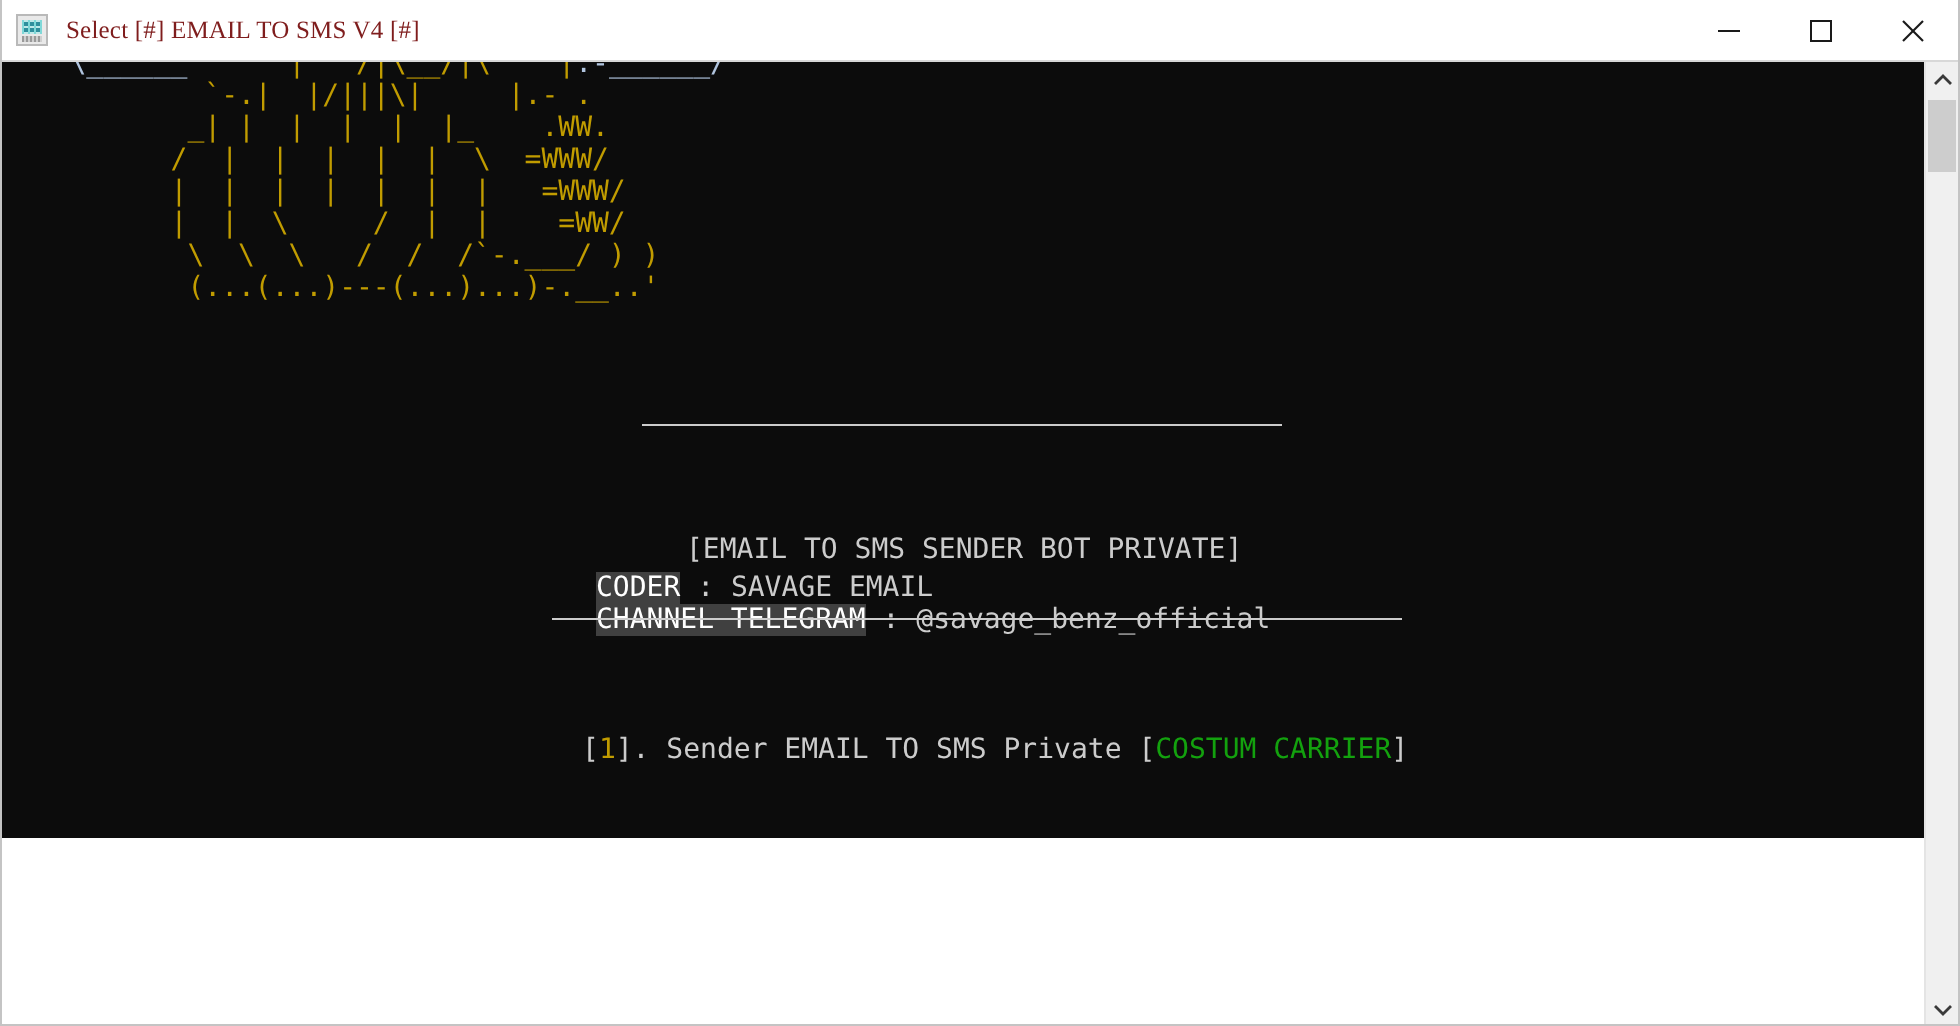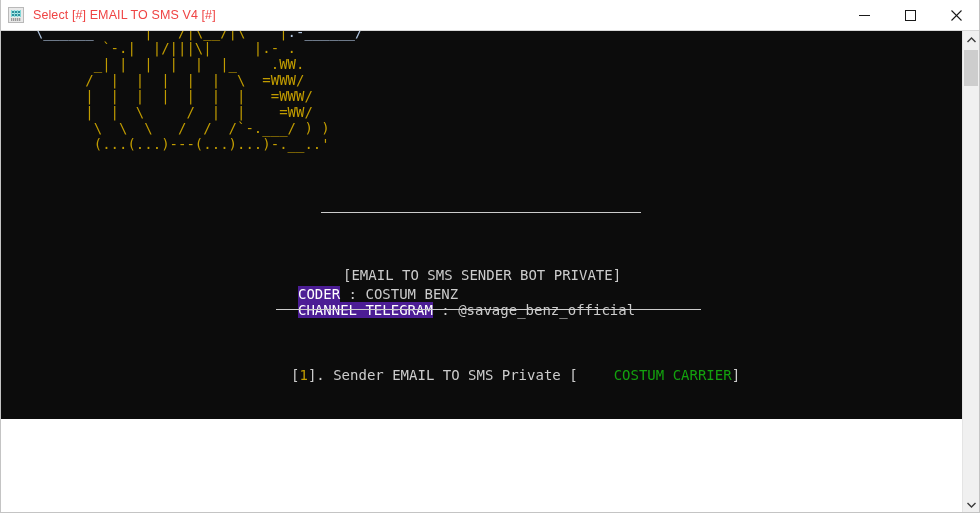--- a/index.html
+++ b/index.html
@@ -59,23 +59,24 @@
   }
   .title-icon .base {
     position: absolute;
     left: 2px; right: 2px; bottom: 1px; height: 3px;
     background: #cfcfcf;
     background-image: linear-gradient(90deg, #9a9a9a 1px, transparent 1px);
     background-size: 2px 2px;
   }
   .title-text {
     font-size: 12.5px;
-    color: #ef4444;
+    color: #7f1d1d;
     letter-spacing: 0.1px;
     white-space: nowrap;
+    font-family: Liberation Serif, serif;
   }
   .win-controls {
     position: absolute;
     top: 0;
     right: 0;
     height: 30px;
     display: flex;
   }
   .win-btn {
     width: 46px;
@@ -122,23 +123,23 @@
     padding: 0;
     font-family: "DejaVu Sans Mono", "Liberation Mono", monospace;
     font-size: 14px;
     line-height: 16px;
     white-space: pre;
     color: #cccccc;
   }
 
   .c-yellow  { color: #c19c00; }
   .c-white   { color: #cccccc; }
-  .c-green   { color: #13a10e; margin-left: 36px; }
+  .c-green   { color: #13a10e; }
   .c-red     { color: #c50f1f; }
-  .hl-green  { background: #4c1d95; color: #ffffff; }
+  .hl-green  { background: #404040; color: #ffffff; }
 
   .art-top { color: #b0c4de; }
 
   .rule {
     height: 1px;
     background: #cccccc;
   }
 
   .cursor {
     display: inline-block;
@@ -230,21 +231,21 @@
       
       <div class="rule" style="position:absolute; left:320px; top:181px; width:320px;"></div>
 
       
       <div style="position:absolute; left:342px; top:204px;">
         <pre class="txt c-white">[EMAIL TO SMS SENDER BOT PRIVATE]</pre>
       </div>
 
       
       <div style="position:absolute; left:297px; top:223px;">
-        <pre class="txt"><span class="hl-green">CODER</span><span class="c-white"> : </span><span class="c-white">COSTUM BENZ</span></pre>
+        <pre class="txt"><span class="hl-green">CODER</span><span class="c-white"> : </span><span class="c-white">SAVAGE EMAIL</span></pre>
       </div>
       <div style="position:absolute; left:297px; top:239px;text-align:right;">
         <pre class="txt"><span class="hl-green">CHANNEL TELEGRAM</span><span class="c-white"> : </span><span class="c-white">@savage_benz_official</span></pre>
       </div>
 
       
       <div class="rule" style="position:absolute; left:275px; top:278px; width:425px;"></div>
 
       
       <div style="position:absolute; left:290px; top:288px;">

